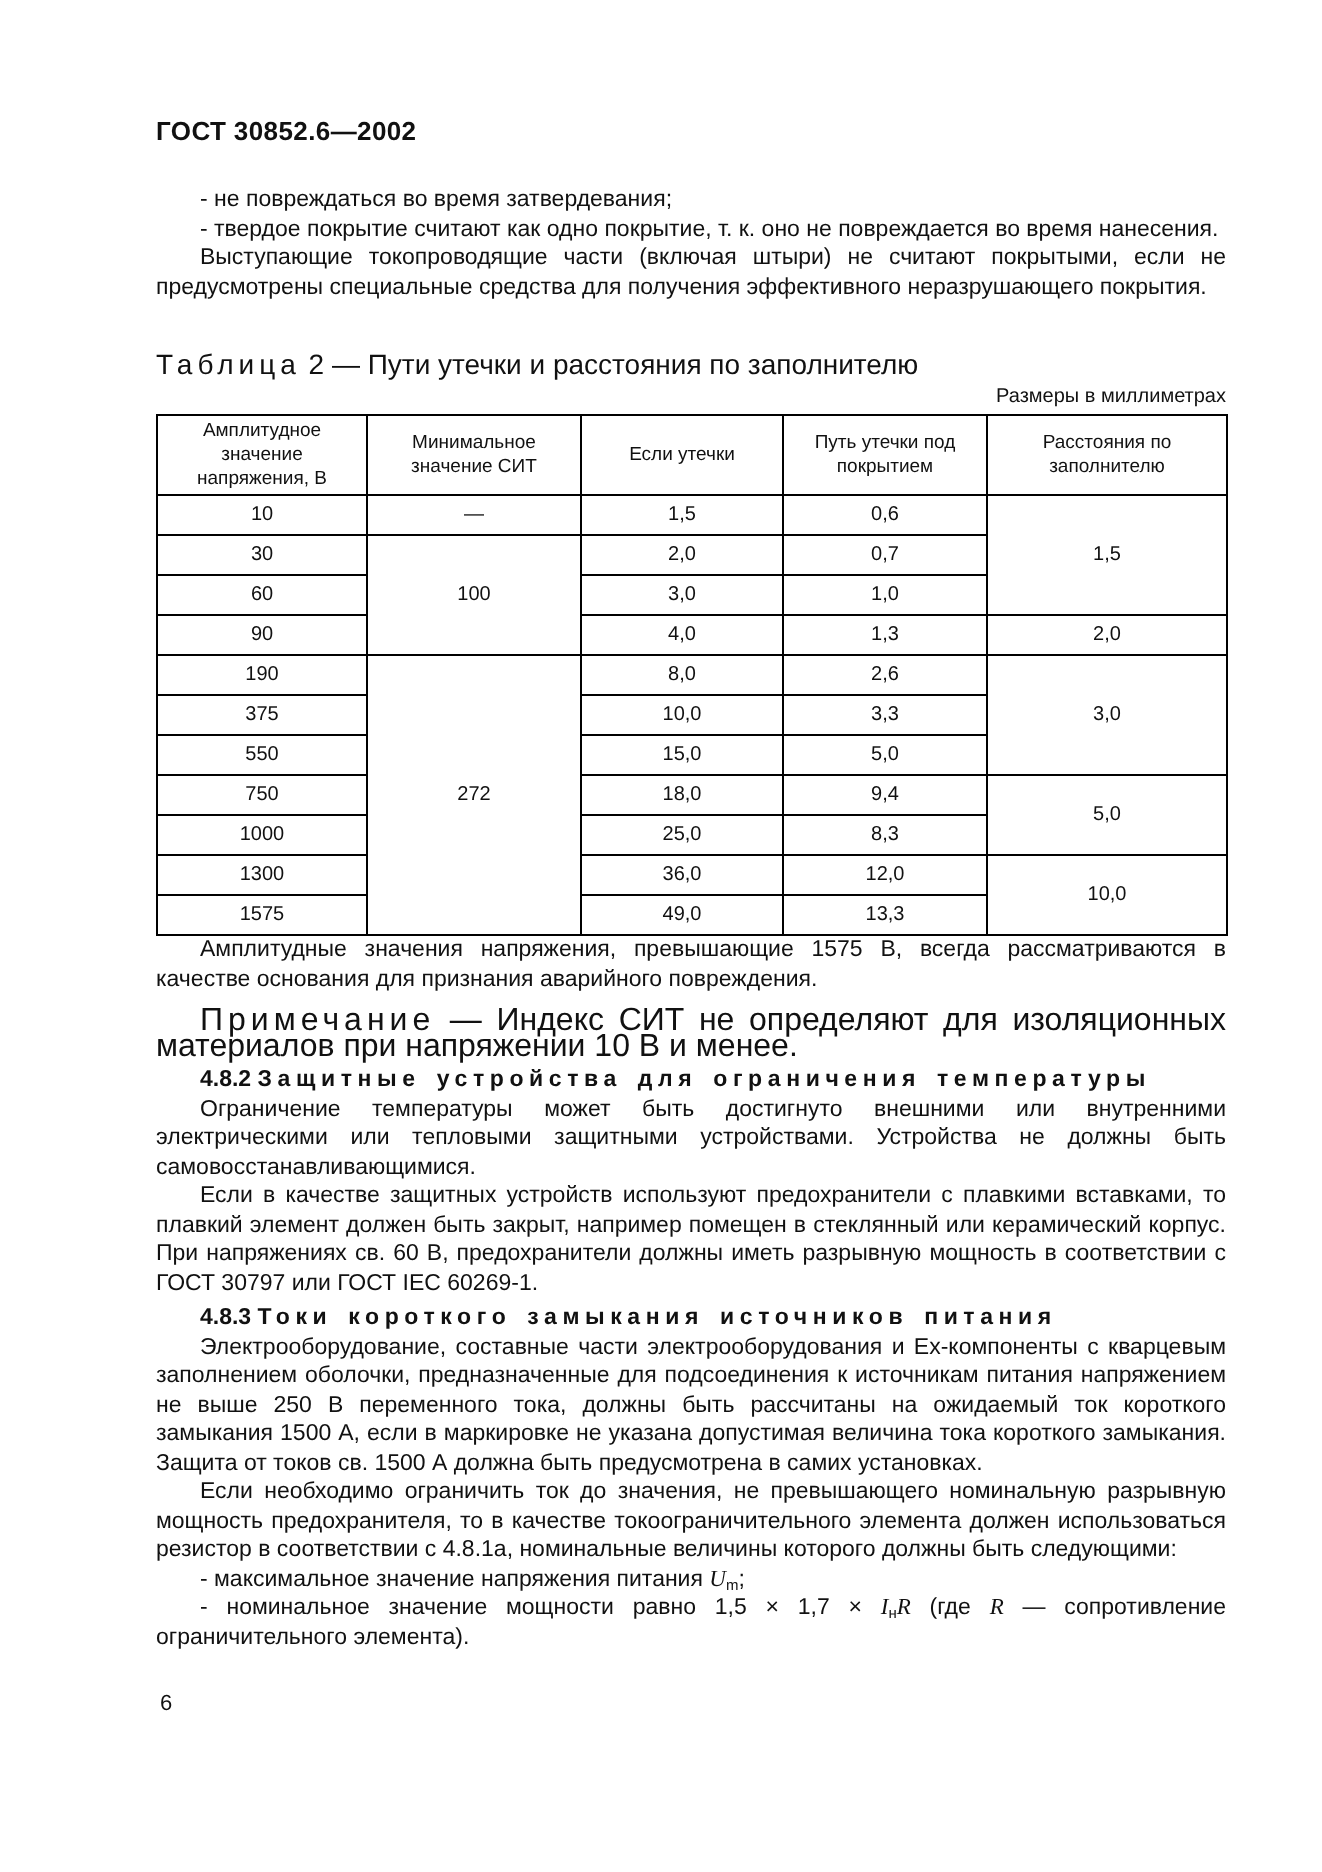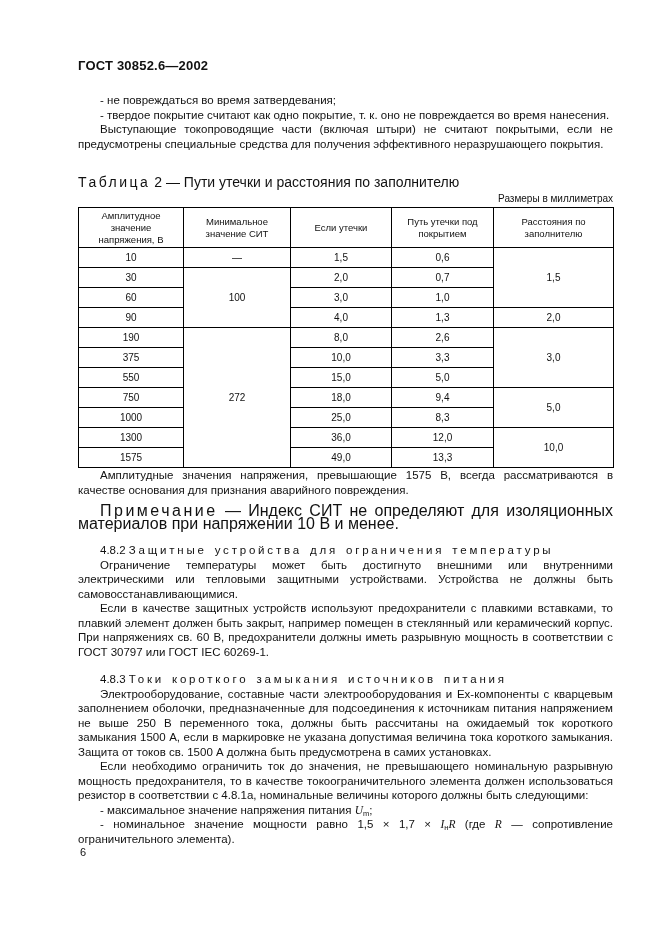--- a/index.html
+++ b/index.html
@@ -75,21 +75,22 @@
     font-size: 16px;
     line-height: 13px;
     text-align: justify;
     text-indent: 22px;
   }
   .note-spaced { letter-spacing: 2.5px; }
   p.heading {
     font-size: 11.5px;
     line-height: 14.5px;
     text-indent: 22px;
-    margin-top: 13px;
+    margin-top: 3px;
+    font-weight: bold;
   }
   .heading-spaced {
     letter-spacing: 2.8px;
     word-spacing: 2px;
   }
   p.bullet i { font-style: italic; font-family: "Liberation Serif", serif; }
   sub.var-sub {
     font-size: 7.5px;
     vertical-align: -2px;
     line-height: 0;

